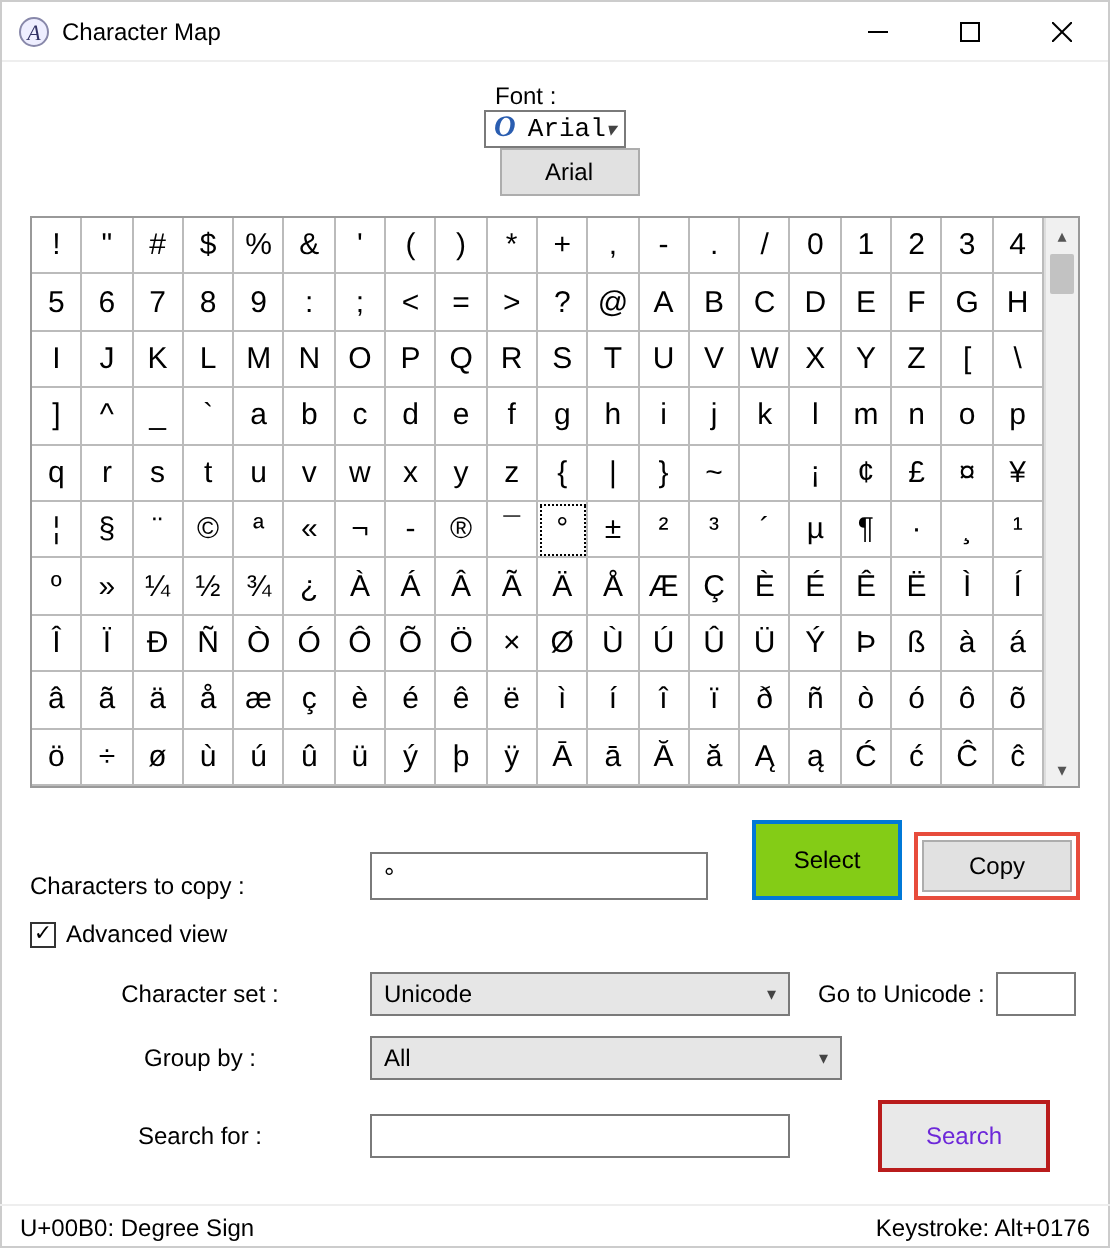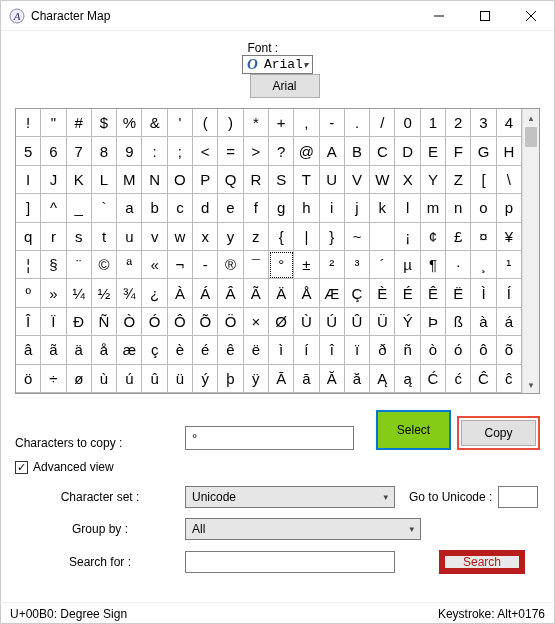--- a/index.html
+++ b/index.html
@@ -127,22 +127,22 @@
     display:flex; align-items:center; padding: 0 6px; font-size:12px;
   }
   .dropdown .dtext { flex:1; }
   .dropdown .caret { font-size: 9px; color:#444; }
   .charset-dd { width: 210px; }
   .gotounicode-lbl { margin-left: 14px; font-size:12px; }
   .gotounicode-inp { width: 40px; height:22px; border:1px solid #7a7a7a; margin-left:6px;}
   .group-dd { width: 236px; }
   .search-inp { width: 210px; height:22px; border:1px solid #7a7a7a; }
   .search-btn {
-    width: 86px; height:24px; margin-left: 44px;
-    background:#e9e9e9; border:6px solid #b91c1c; color:#b91c1c;
+    width: 86px; height:36px; margin-left: 44px;
+    background:#e9e9e9; border:2px solid #b91c1c; color:#6d28d9;
     display:flex; align-items:center; justify-content:center; font-size:12px;
   }
   .statusbar {
     position:absolute; bottom:0; left:0; right:0;
     height: 22px;
     display:flex; align-items:center;
     padding: 0 10px;
     font-size: 12px;
     border-top: 1px solid #eee;
   }

